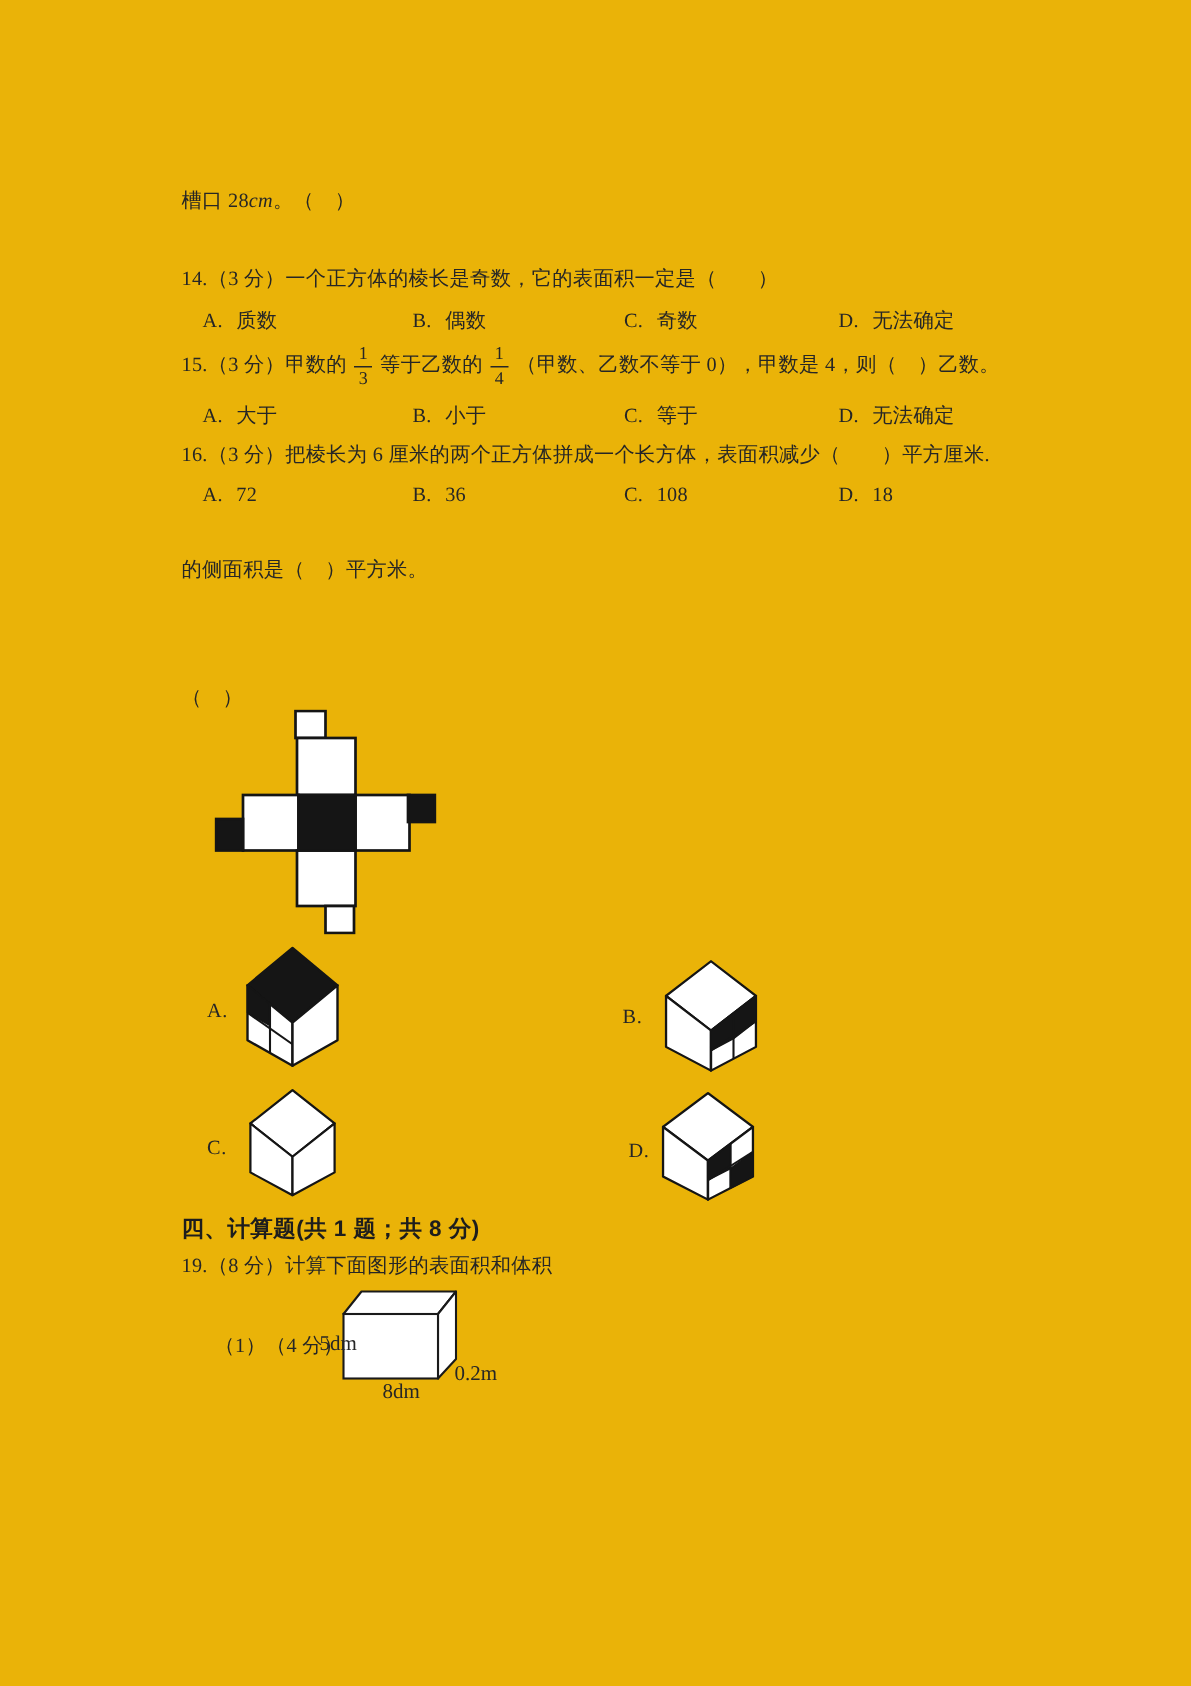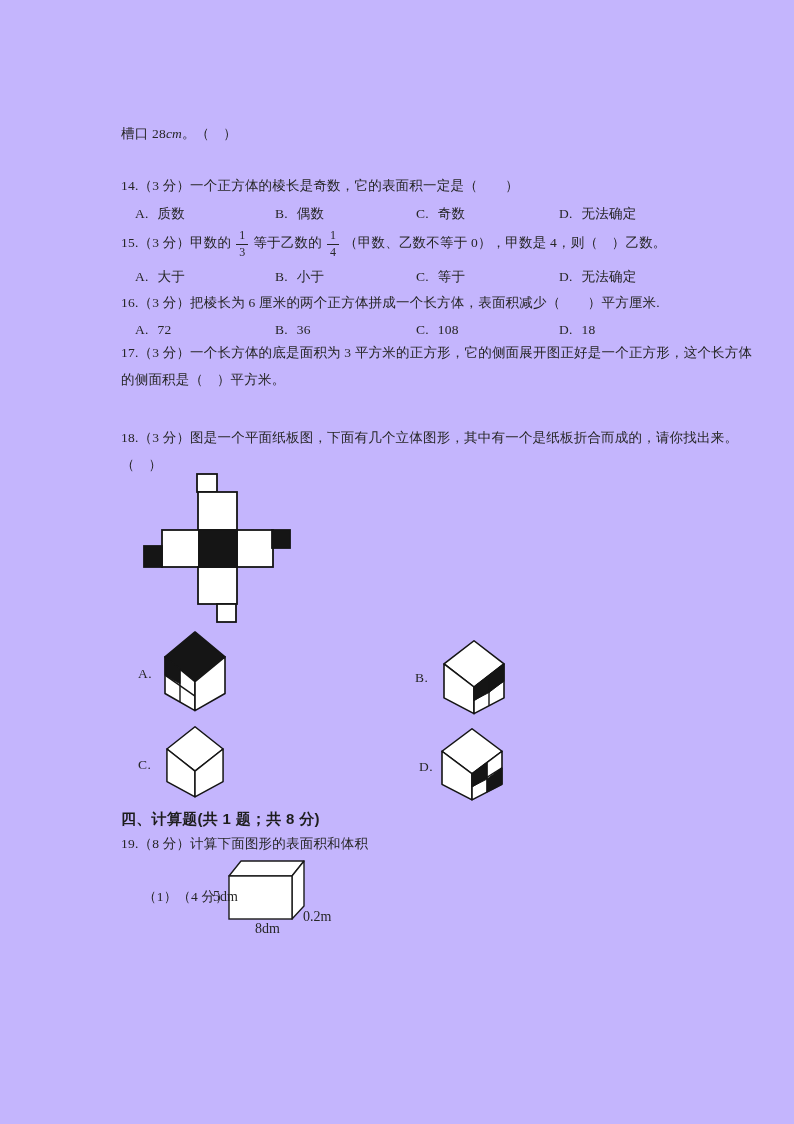--- a/index.html
+++ b/index.html
@@ -1,18 +1,18 @@
 <!DOCTYPE html>
 <html><head>
 <meta charset="utf-8">
 <style>
   * { margin:0; padding:0; box-sizing:border-box; }
   html, body { background:#ffffff; }
   .page {
-    position:relative; width:794px; height:1124px; background:#c4b5fd; overflow:hidden;
+    position:relative; width:794px; height:1124px; background:#eab308; overflow:hidden;
     font-family:"Liberation Serif","DejaVu Serif",serif; color:#262626;
   }
   .line {
     position:absolute; left:121px; font-size:13.5px; letter-spacing:0.2px;
     white-space:nowrap; line-height:1.25;
   }
   .heading {
     position:absolute; left:121px; font-family:"Liberation Sans","DejaVu Sans",sans-serif;
     font-weight:bold; font-size:15px; letter-spacing:0.3px; white-space:nowrap; color:#1d1d1d;
   }
@@ -74,24 +74,22 @@
     </div>
 
   <div class="line" style="top:295px">16.（3 分）把棱长为 6 厘米的两个正方体拼成一个长方体，表面积减少（　　）平方厘米.</div>
   <div class="opt-row" style="top:322px">
       <span class="opt o0"><span class="key">A.</span><span>72</span></span>
       <span class="opt o1"><span class="key">B.</span><span>36</span></span>
       <span class="opt o2"><span class="key">C.</span><span>108</span></span>
       <span class="opt o3"><span class="key">D.</span><span>18</span></span>
     </div>
 
-  <div class="line" style="top:345px">17.（3 分）一个长方体的底是面积为 3 平方米的正方形，它的侧面展开图正好是一个正方形，这个长方体</div>
   <div class="line" style="top:372px">的侧面积是（　）平方米。</div>
 
-  <div class="line" style="top:430px">18.（3 分）图是一个平面纸板图，下面有几个立体图形，其中有一个是纸板折合而成的，请你找出来。</div>
   <div class="line" style="top:457px">（　）</div>
 
   <svg class="figure" style="left:143px;top:473px" width="148" height="150" viewBox="0 0 148 150">
       <rect x="54" y="1" width="20" height="18" fill="#ffffff" stroke="#151515" stroke-width="1.8"></rect>
       <rect x="55" y="19" width="39" height="38" fill="#ffffff" stroke="#151515" stroke-width="1.8"></rect>
       <rect x="19" y="57" width="37" height="37" fill="#ffffff" stroke="#151515" stroke-width="1.8"></rect>
       <rect x="94" y="57" width="36" height="37" fill="#ffffff" stroke="#151515" stroke-width="1.8"></rect>
       <rect x="55" y="94" width="39" height="37" fill="#ffffff" stroke="#151515" stroke-width="1.8"></rect>
       <rect x="56" y="57" width="38" height="37" fill="#151515" stroke="#151515" stroke-width="1.8"></rect>
       <rect x="129" y="57" width="18" height="18" fill="#151515" stroke="#151515" stroke-width="1.8"></rect>

